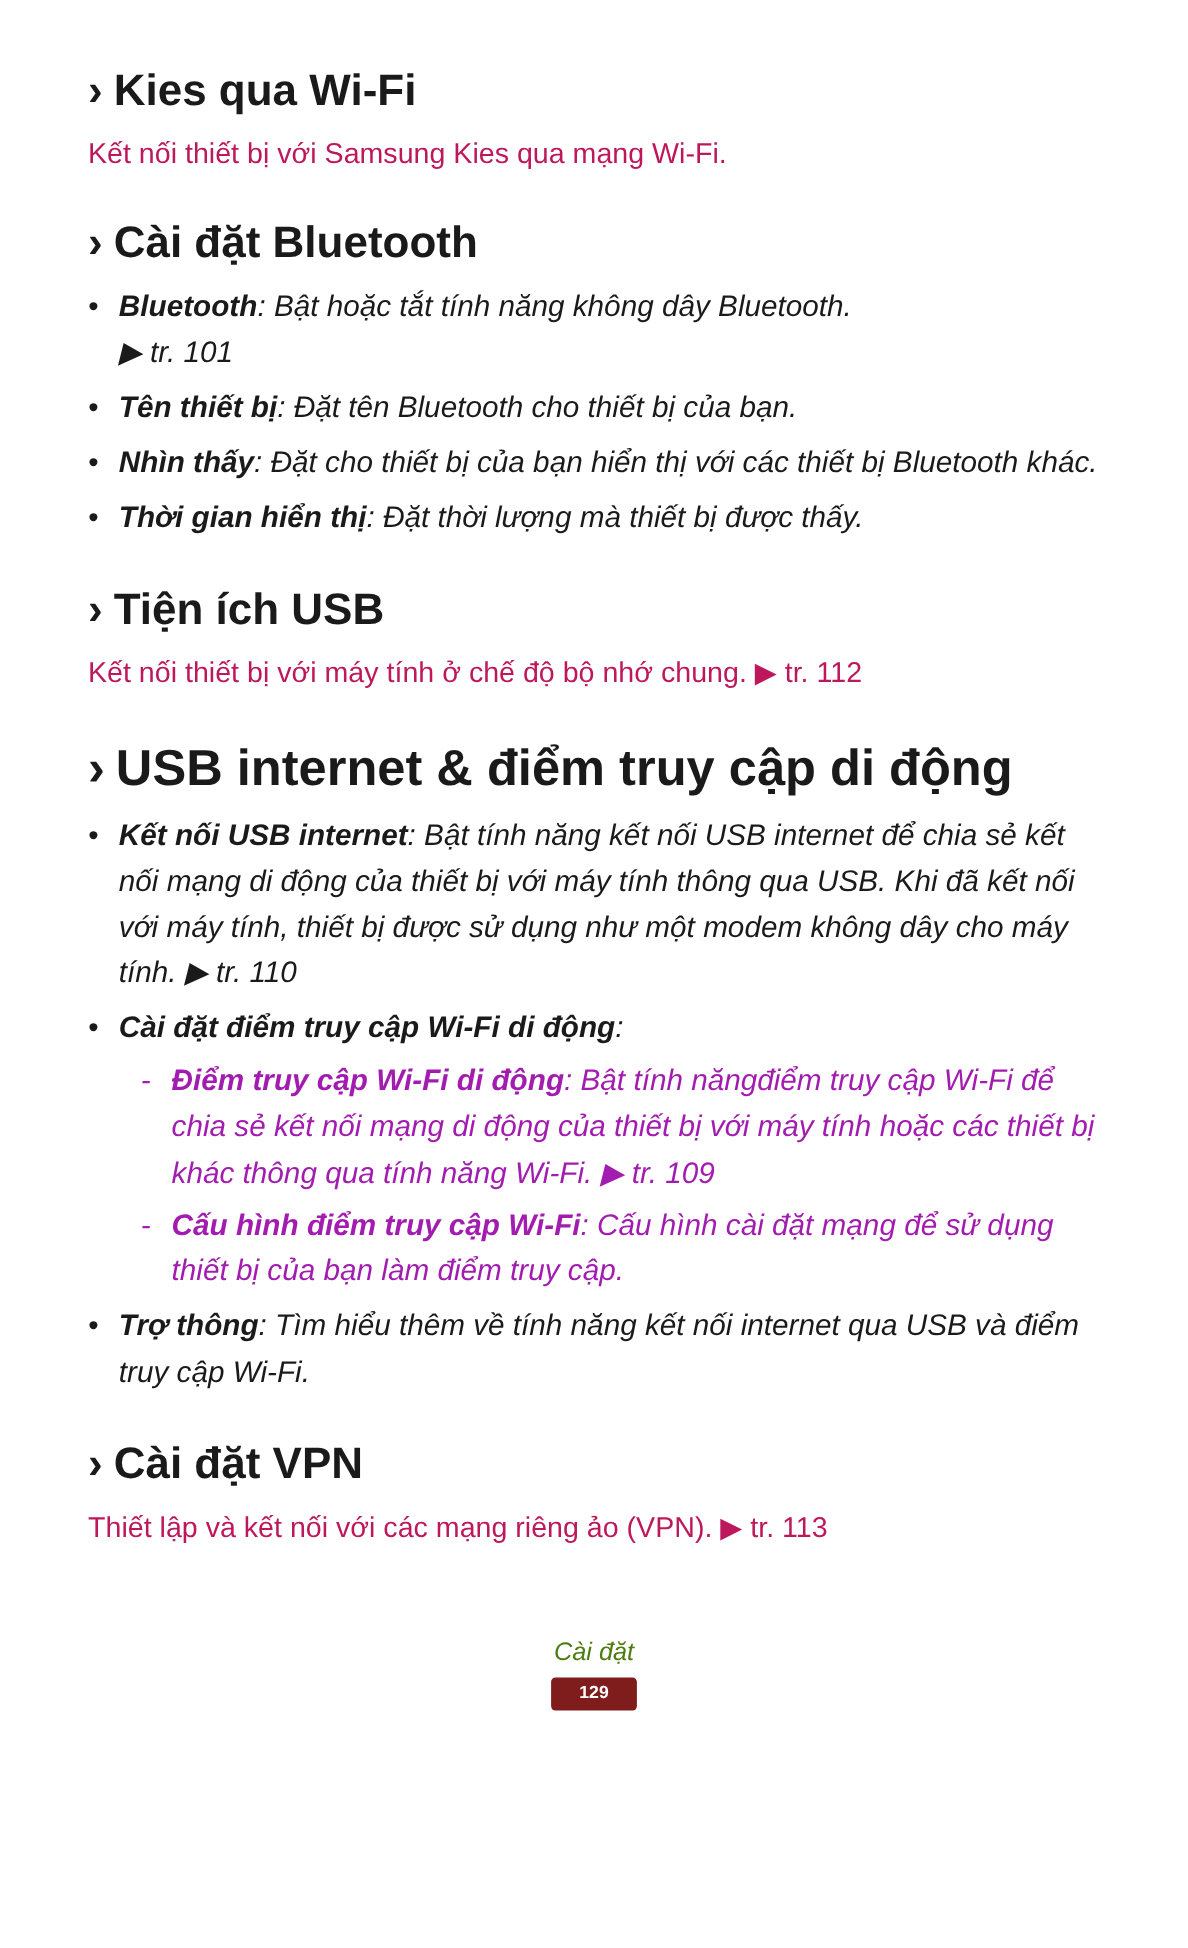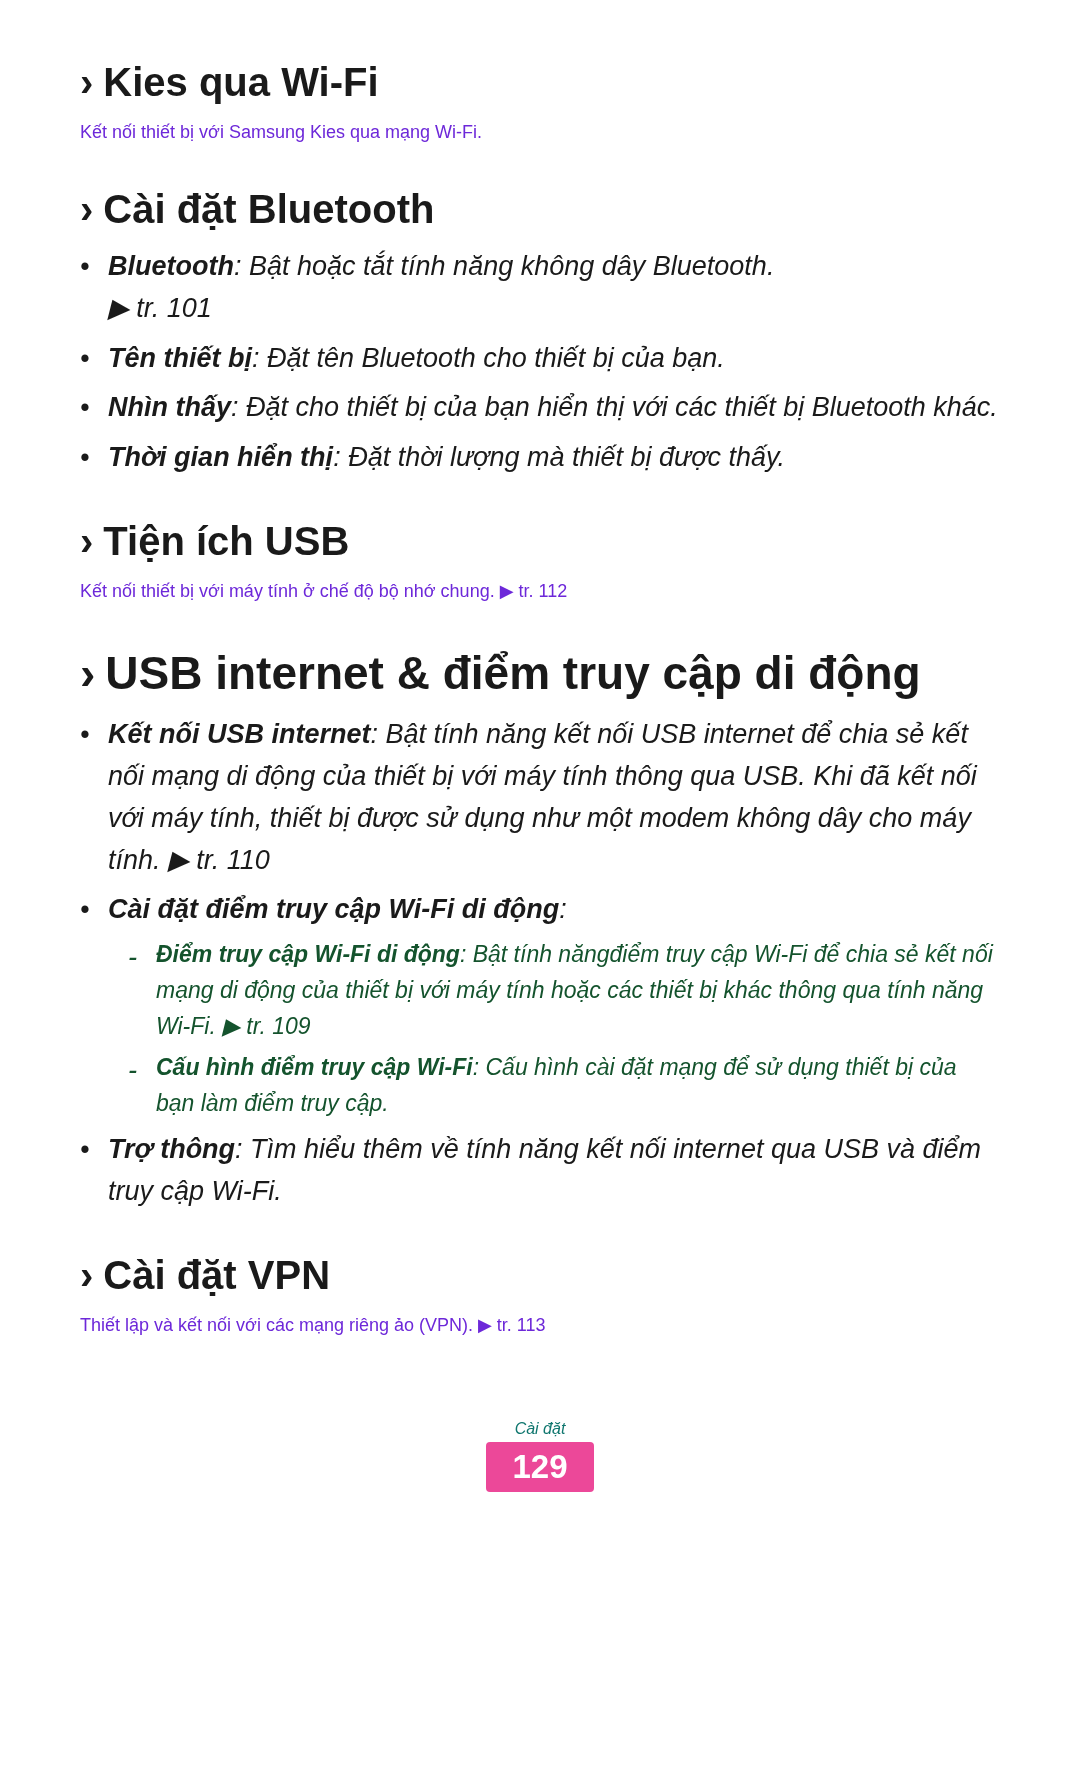--- a/index.html
+++ b/index.html
@@ -41,23 +41,23 @@
     }
 
     .chevron {
       font-style: normal;
       font-weight: bold;
       font-size: 1em;
       color: #1a1a1a;
     }
 
     .section-desc {
-      font-size: 18px;
+      font-size: 26px;
       line-height: 1.55;
-      color: #6d28d9;
+      color: #be185d;
       margin-bottom: 4px;
     }
 
     .bullet-list {
       list-style: none;
       padding: 0;
       margin: 0;
     }
 
     .bullet-list li {
@@ -82,55 +82,55 @@
       font-weight: bold;
     }
 
     .sub-list {
       list-style: none;
       padding: 0;
       margin: 6px 0 0 20px;
     }
 
     .sub-list li {
-      font-size: 23px;
+      font-size: 27px;
       line-height: 1.55;
-      color: #14532d;
+      color: #a21caf;
       padding-left: 28px;
       position: relative;
       margin-bottom: 6px;
     }
 
     .sub-list li::before {
       content: '-';
       position: absolute;
       left: 0;
       top: 0;
       font-weight: normal;
     }
 
     .page-footer {
       text-align: center;
       margin-top: 60px;
       padding-top: 20px;
     }
 
     .page-footer .footer-label {
-      font-size: 16px;
-      color: #0f766e;
+      font-size: 23px;
+      color: #4d7c0f;
       display: block;
       margin-bottom: 4px;
       font-style: italic;
     }
 
     .page-footer .page-number {
       display: inline-block;
-      background: #ec4899;
+      background: #7f1d1d;
       color: #fff;
-      font-size: 33px;
+      font-size: 16px;
       font-weight: bold;
       padding: 6px 26px;
       border-radius: 4px;
     }
   </style>
 </head>
 <body>
 
 <div>
 

